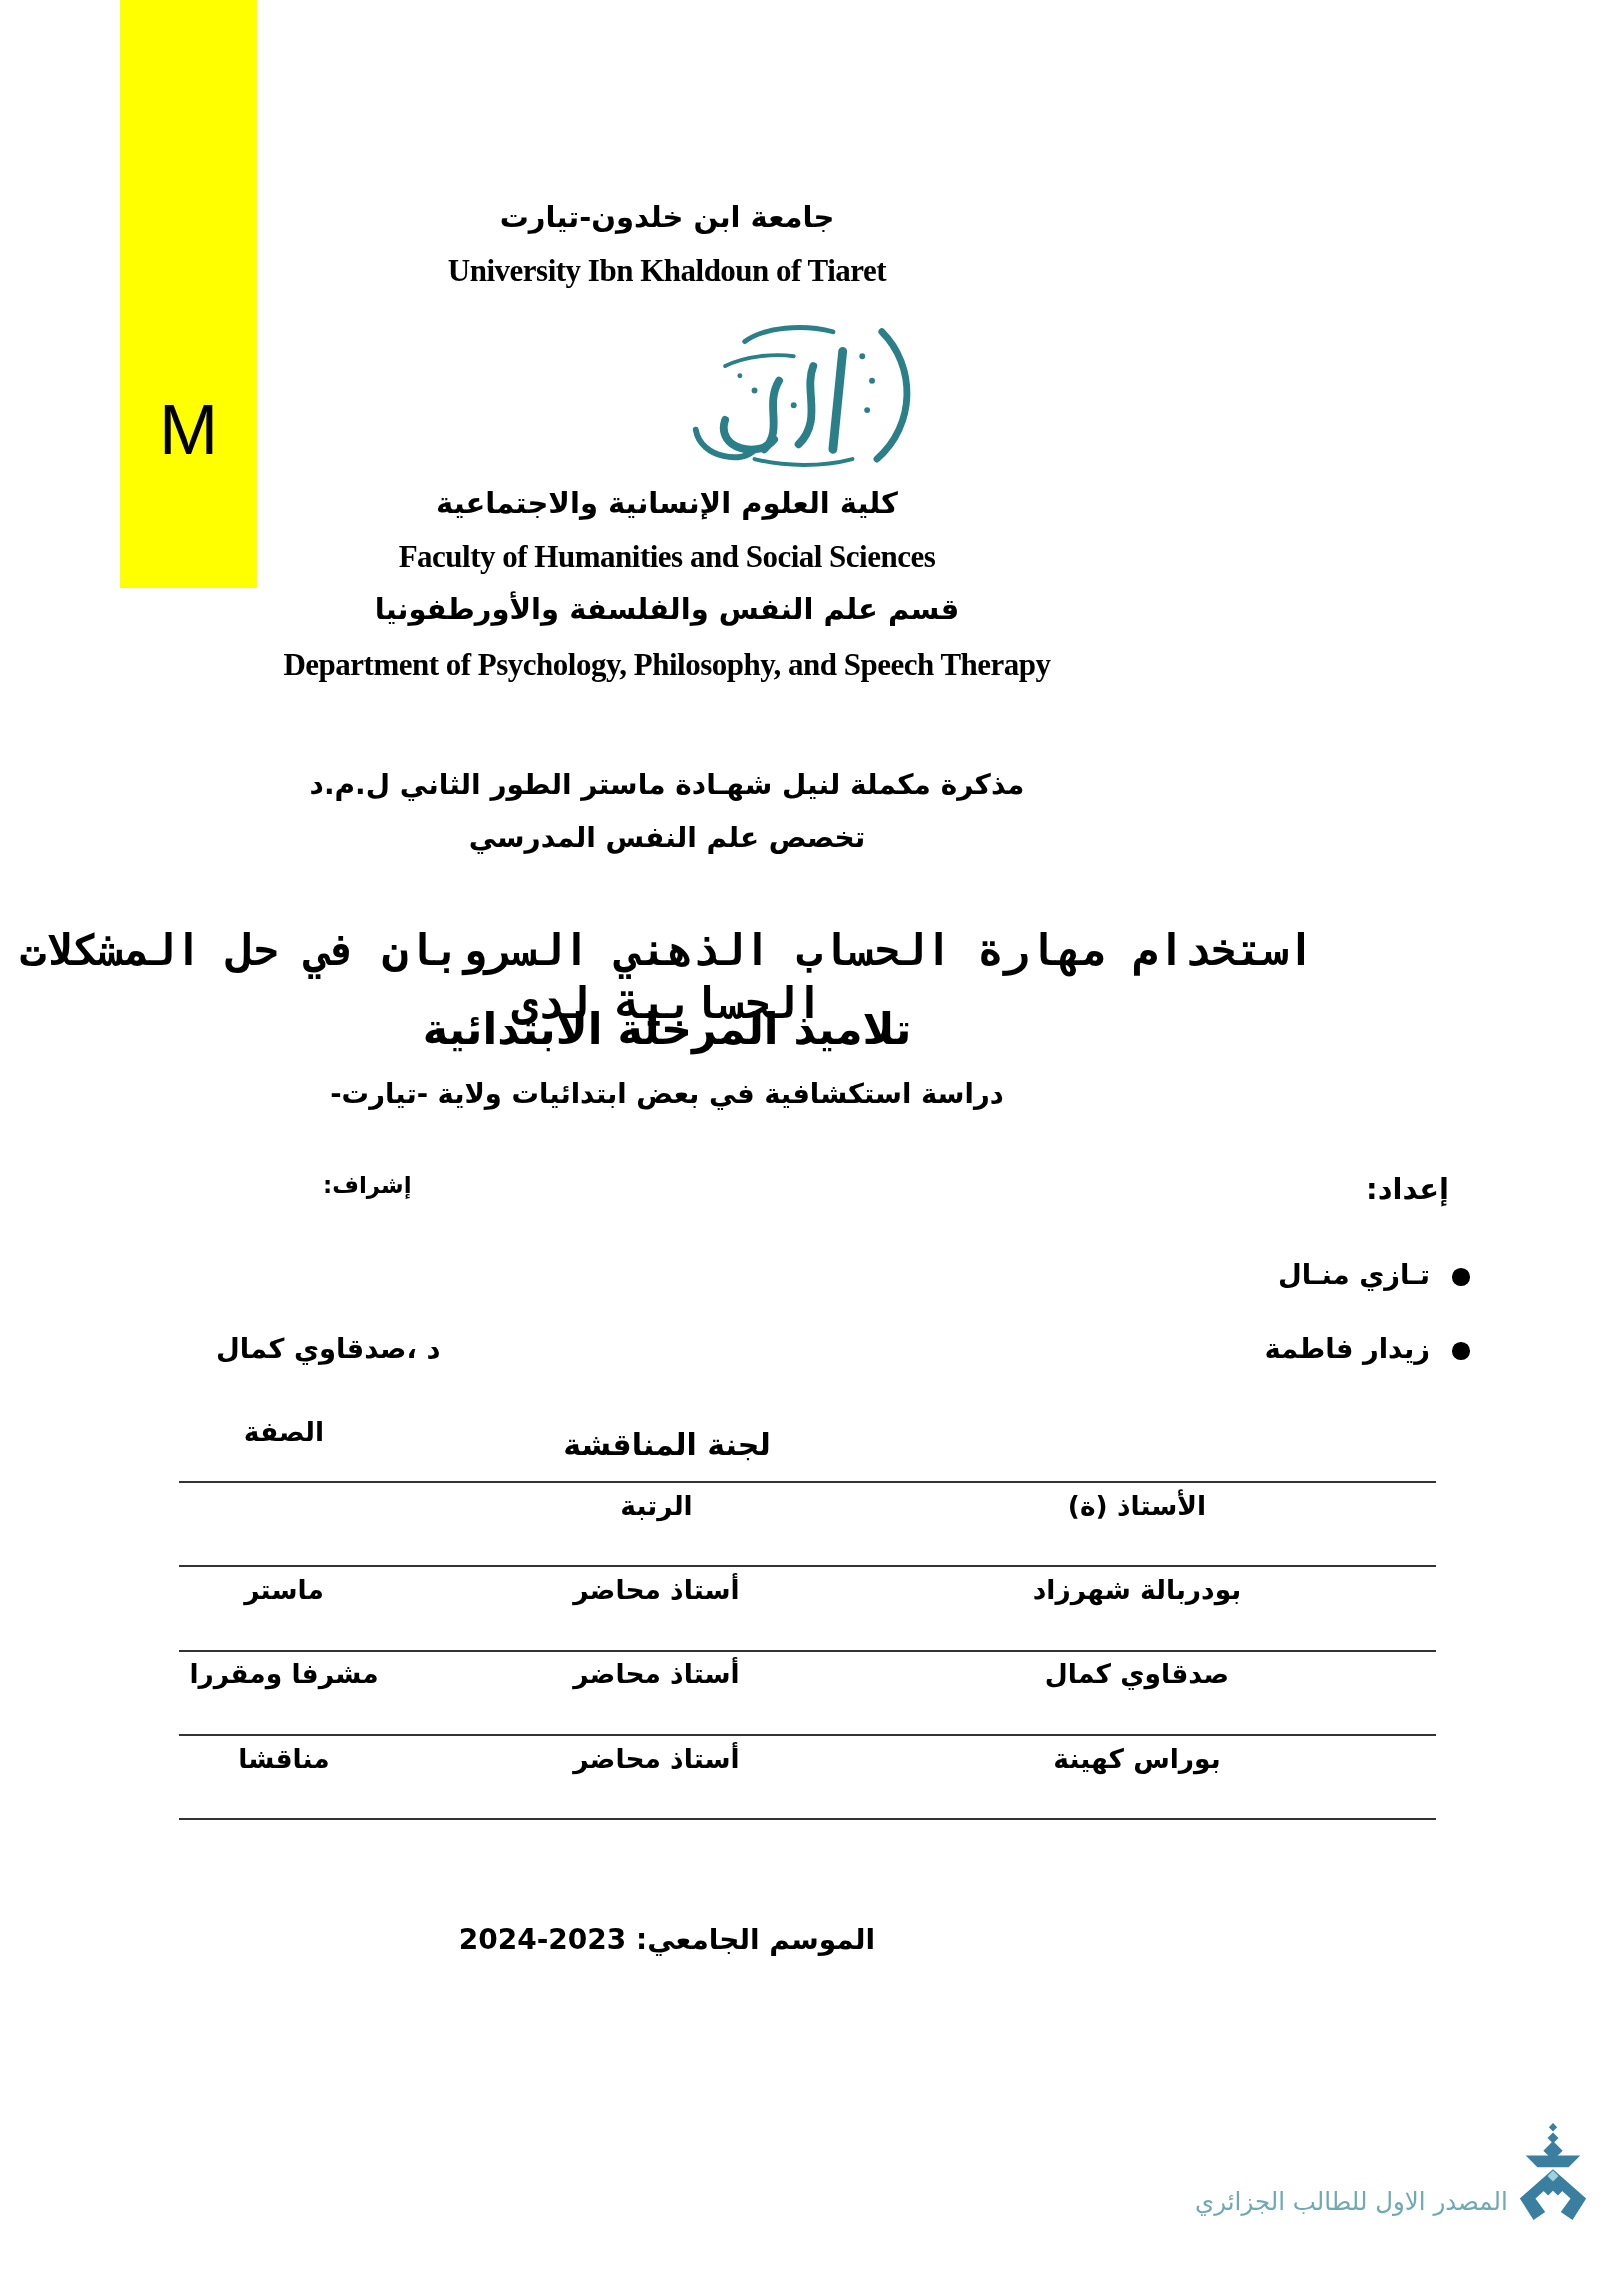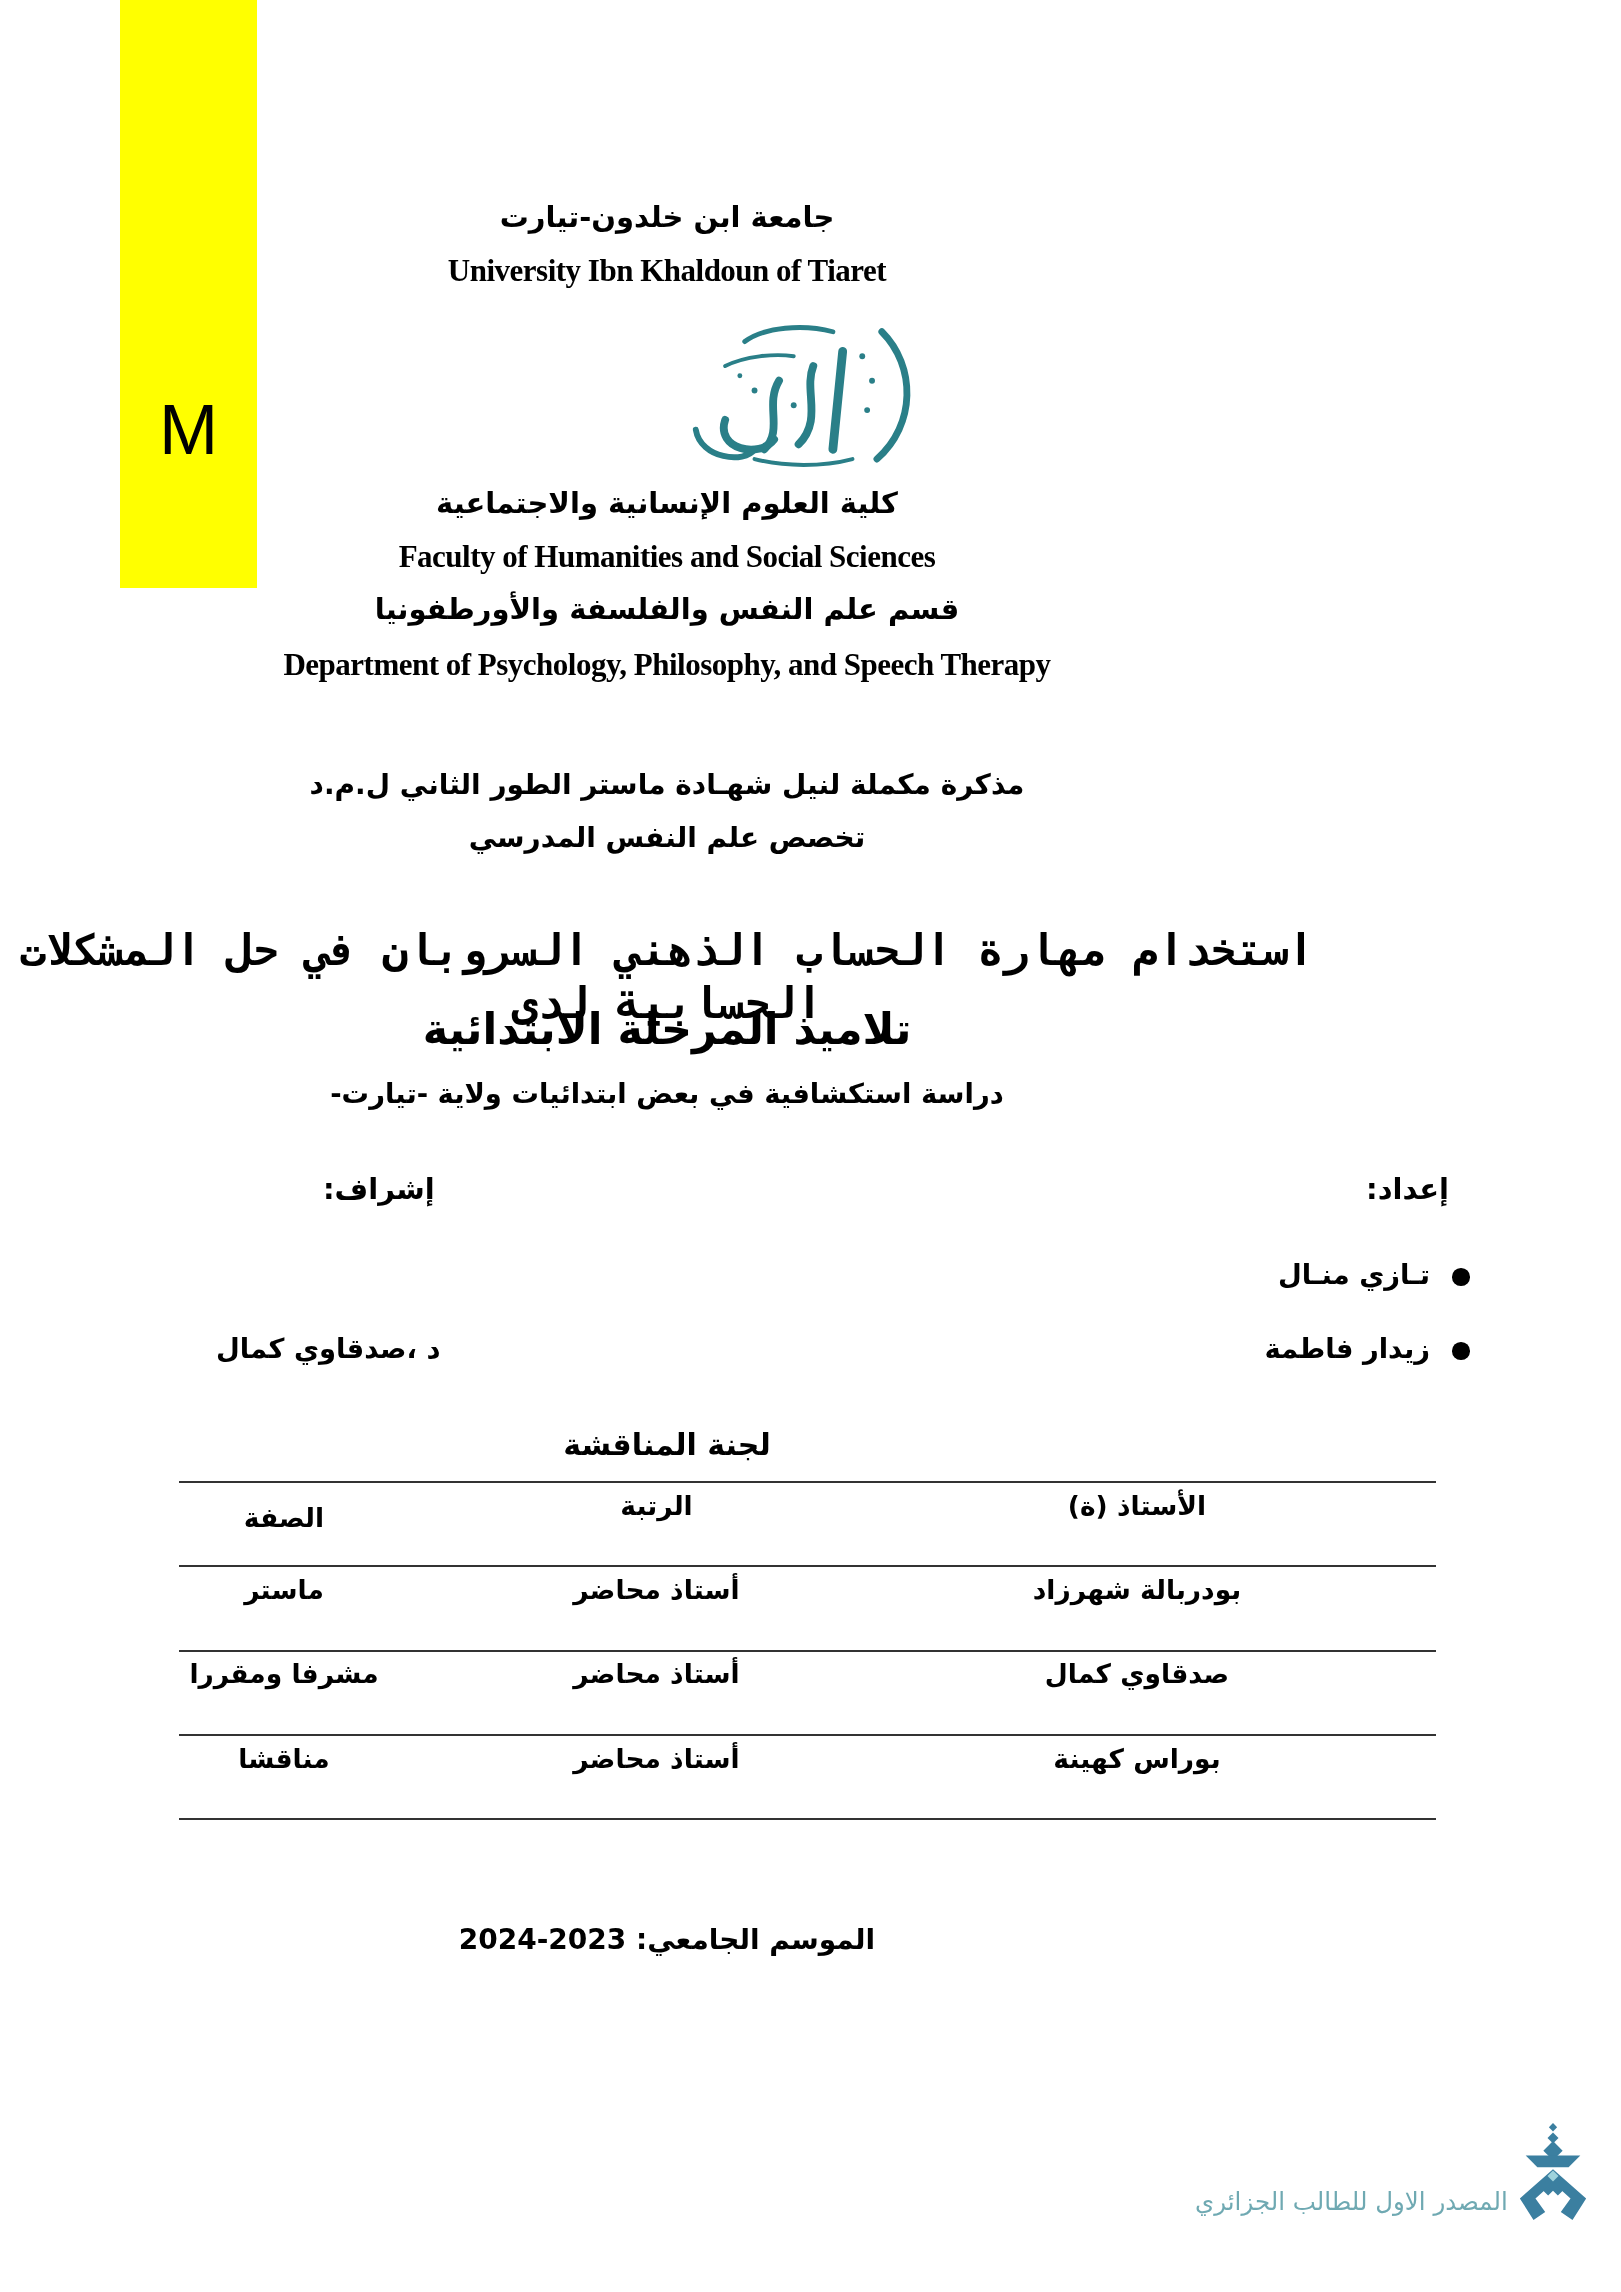--- a/index.html
+++ b/index.html
@@ -23,21 +23,21 @@
     .dep-en { top: 647px; font-size: 31px; letter-spacing: -0.5px; }
 
     .memo-1 { top: 768px; font-size: 28px; }
     .memo-2 { top: 821px; font-size: 28px; }
 
     .title-1 { top: 925px; font-size: 43px; letter-spacing: -1px; font-family: Liberation Mono, monospace; }
     .title-2 { top: 1004px; font-size: 43px; letter-spacing: -1px; }
     .subtitle { top: 1078px; font-size: 27.4px; }
 
     .prep-label { top: 1172px; right: 172px; font-size: 29px; }
-    .sup-label { top: 1172px; left: 323px; font-size: 29px; }
+    .sup-label { top: 1172px; left: 323px; font-size: 23px; }
     .student { right: 191px; font-size: 27.4px; }
     .student-1 { top: 1259px; }
     .student-2 { top: 1333px; }
     .bullet { width: 17.6px; height: 17.6px; border-radius: 50%; background: #000; }
     .bullet-1 { left: 1452px; top: 1268px; }
     .bullet-2 { left: 1452px; top: 1342px; }
     .sup-name { top: 1333px; left: 216px; font-size: 27.4px; }
 
     .committee-title { top: 1427px; font-size: 30px; }
     .rule { left: 179px; width: 1257px; height: 2px; background: #333; }
@@ -110,21 +110,21 @@
 <div class="abs ar student student-2">زيدار فاطمة</div>
 
 <div class="abs ar sup-name">د ،صدقاوي كمال</div>
 
 <div class="abs center ar committee-title">لجنة المناقشة</div>
 
 <div>
   <div class="abs rule" style="top:1481px"></div>
   <div class="abs ar cell col-name" style="top:1490px">الأستاذ (ة)</div>
   <div class="abs ar cell col-rank" style="top:1490px">الرتبة</div>
-  <div class="abs ar cell col-role" style="top:1502px">الصفة</div>
+  <div class="abs ar cell col-role" style="top:1416px">الصفة</div>
 
   <div class="abs rule" style="top:1565px"></div>
   <div class="abs ar cell col-name" style="top:1574px">بودربالة شهرزاد</div>
   <div class="abs ar cell col-rank" style="top:1574px">أستاذ محاضر</div>
   <div class="abs ar cell col-role" style="top:1574px">ماستر</div>
 
   <div class="abs rule" style="top:1650px"></div>
   <div class="abs ar cell col-name" style="top:1658px">صدقاوي كمال</div>
   <div class="abs ar cell col-rank" style="top:1658px">أستاذ محاضر</div>
   <div class="abs ar cell col-role" style="top:1658px">مشرفا ومقررا</div>

